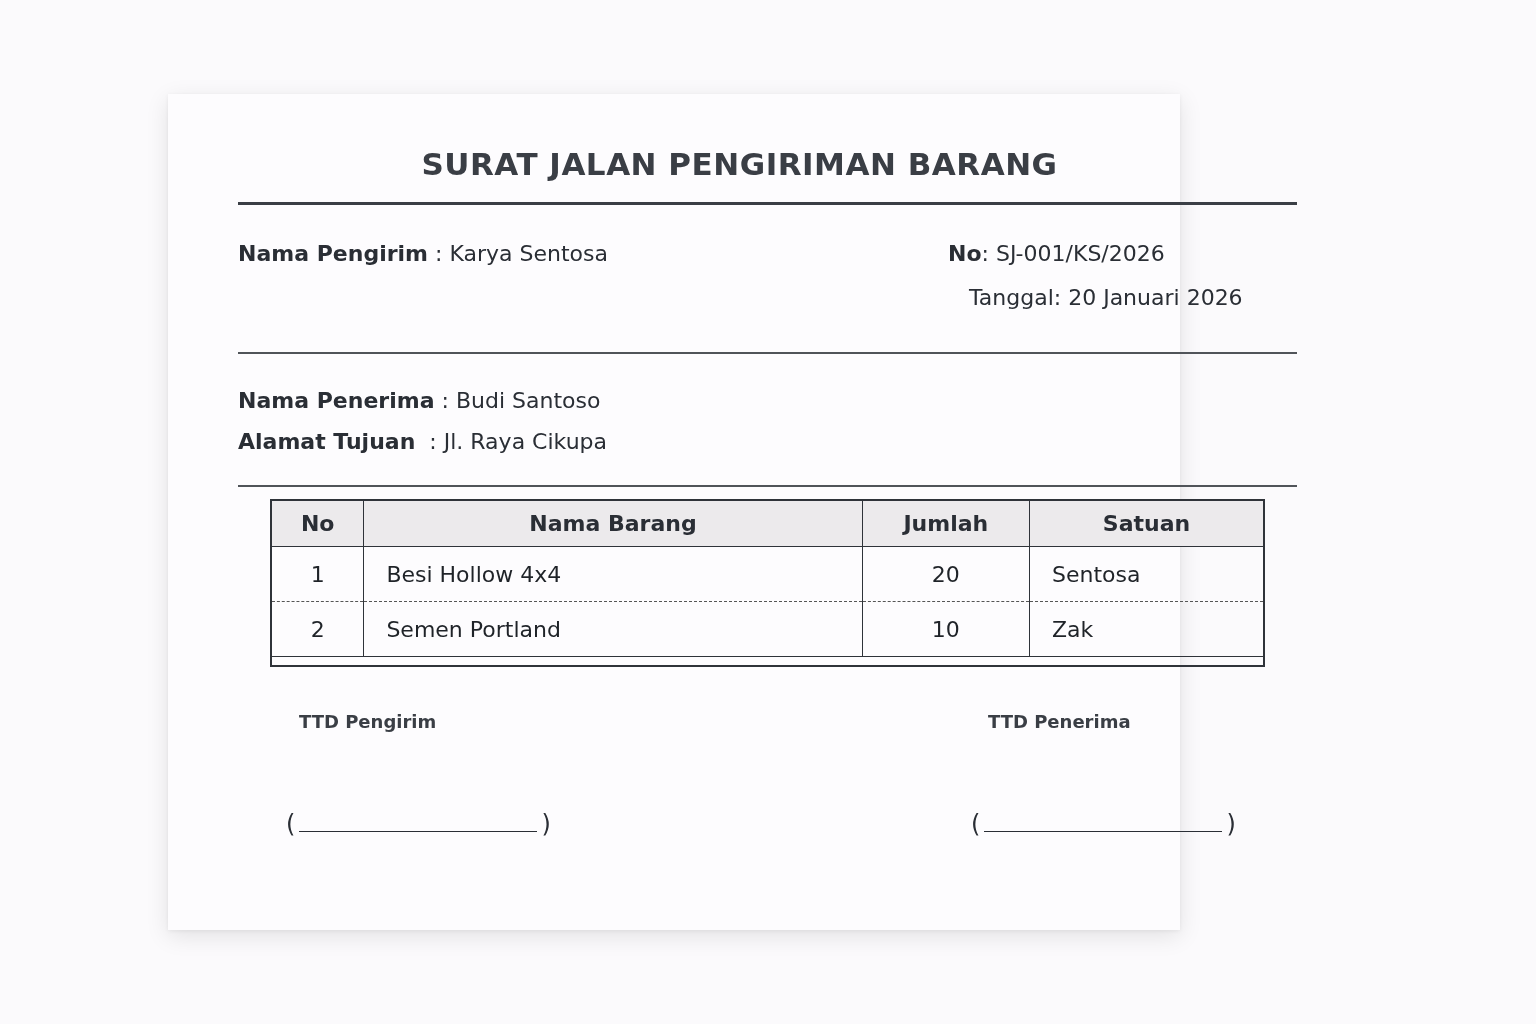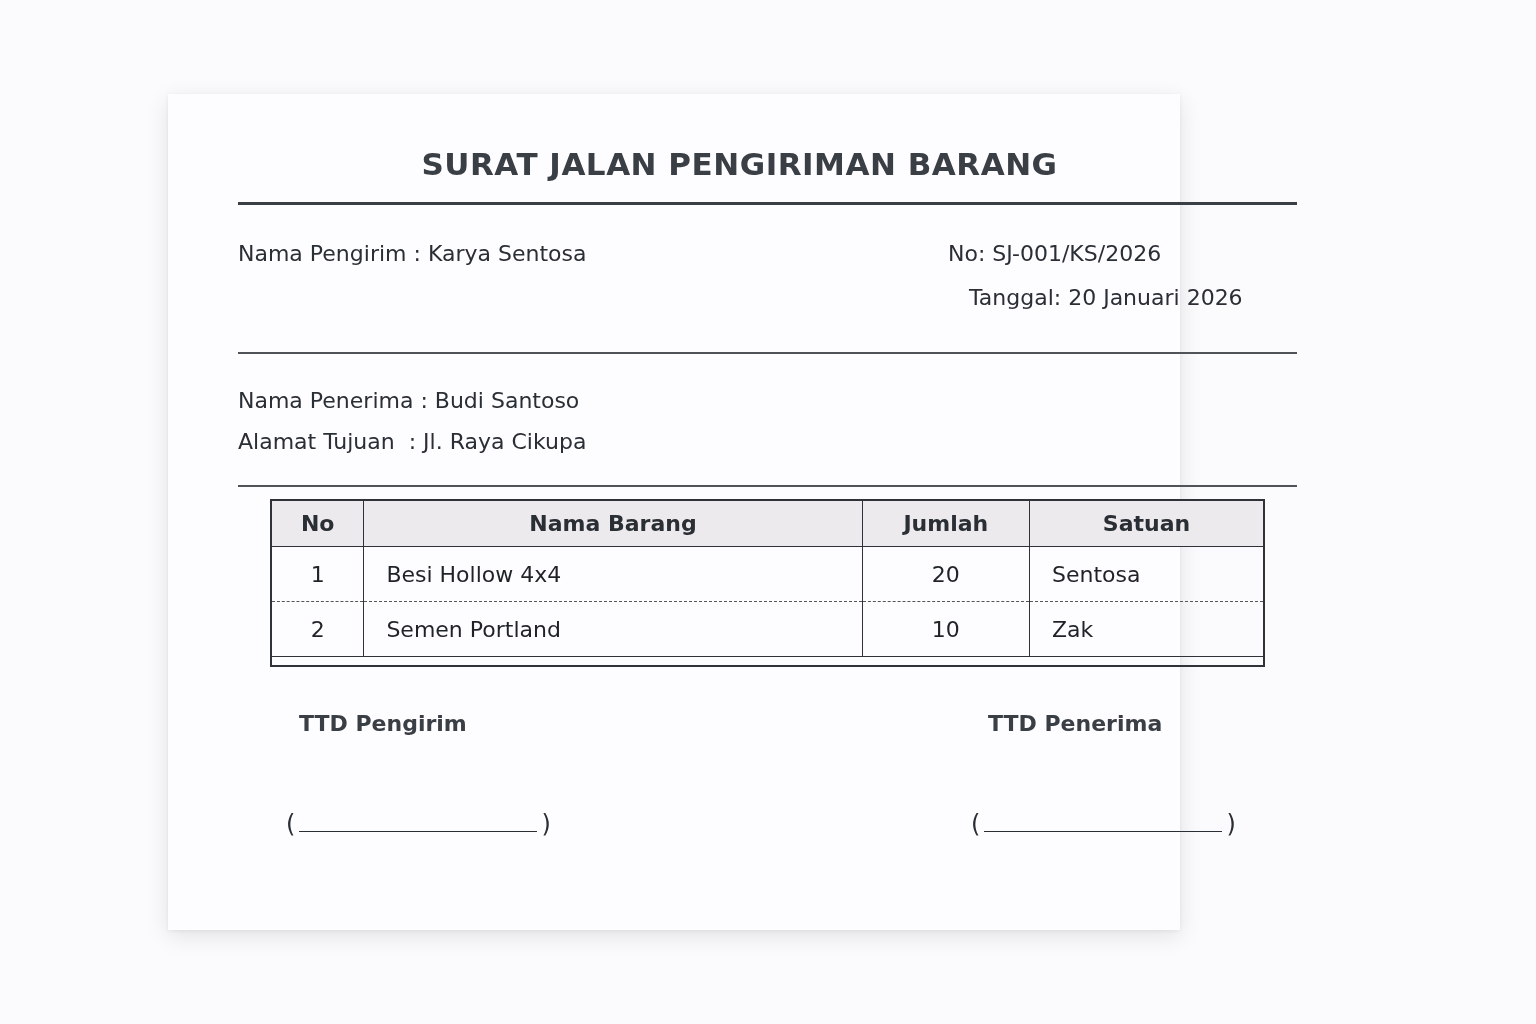--- a/index.html
+++ b/index.html
@@ -34,21 +34,21 @@
     }
     .rule.thick { top: 108px; height: 3px; }
     .rule.thin1 { top: 258px; height: 1.5px; background: #505459; }
     .rule.thin2 { top: 391px; height: 1.5px; background: #505459; }
     .field {
       position: absolute;
       font-size: 22px;
       white-space: nowrap;
       color: #2a2e35;
     }
-    .field .lbl { font-weight: normal; }
+    .field .lbl { font-weight: bold; }
     .items-table {
       position: absolute;
       left: 102px; top: 405px;
       width: 995px;
       border-collapse: collapse;
       border: 2px solid #2f3339;
       font-size: 22px;
     }
     .items-table th {
       background: #eceaec;
@@ -66,21 +66,21 @@
     .items-table tr.r1 td { border-bottom: 1.5px dashed #555; }
     .items-table tr.r2 td { border-bottom: 1.5px solid #2f3339; }
     .items-table tr.spacer td { height: 8px; border: none; padding: 0; }
     .c-no { width: 94px; text-align: center; }
     .c-name { width: 506px; }
     .c-qty { width: 171px; text-align: center; }
     .c-unit { width: 220px; }
     td.c-name, td.c-unit { padding-left: 22px; text-align: left; }
     .sig-label {
       position: absolute;
-      font-size: 22px;
+      font-size: 18px;
       font-weight: bold;
       color: #3a3e45;
     }
     .sig-line {
       position: absolute;
       font-size: 24px;
       display: flex;
       align-items: flex-end;
       color: #2a2e35;
     }

